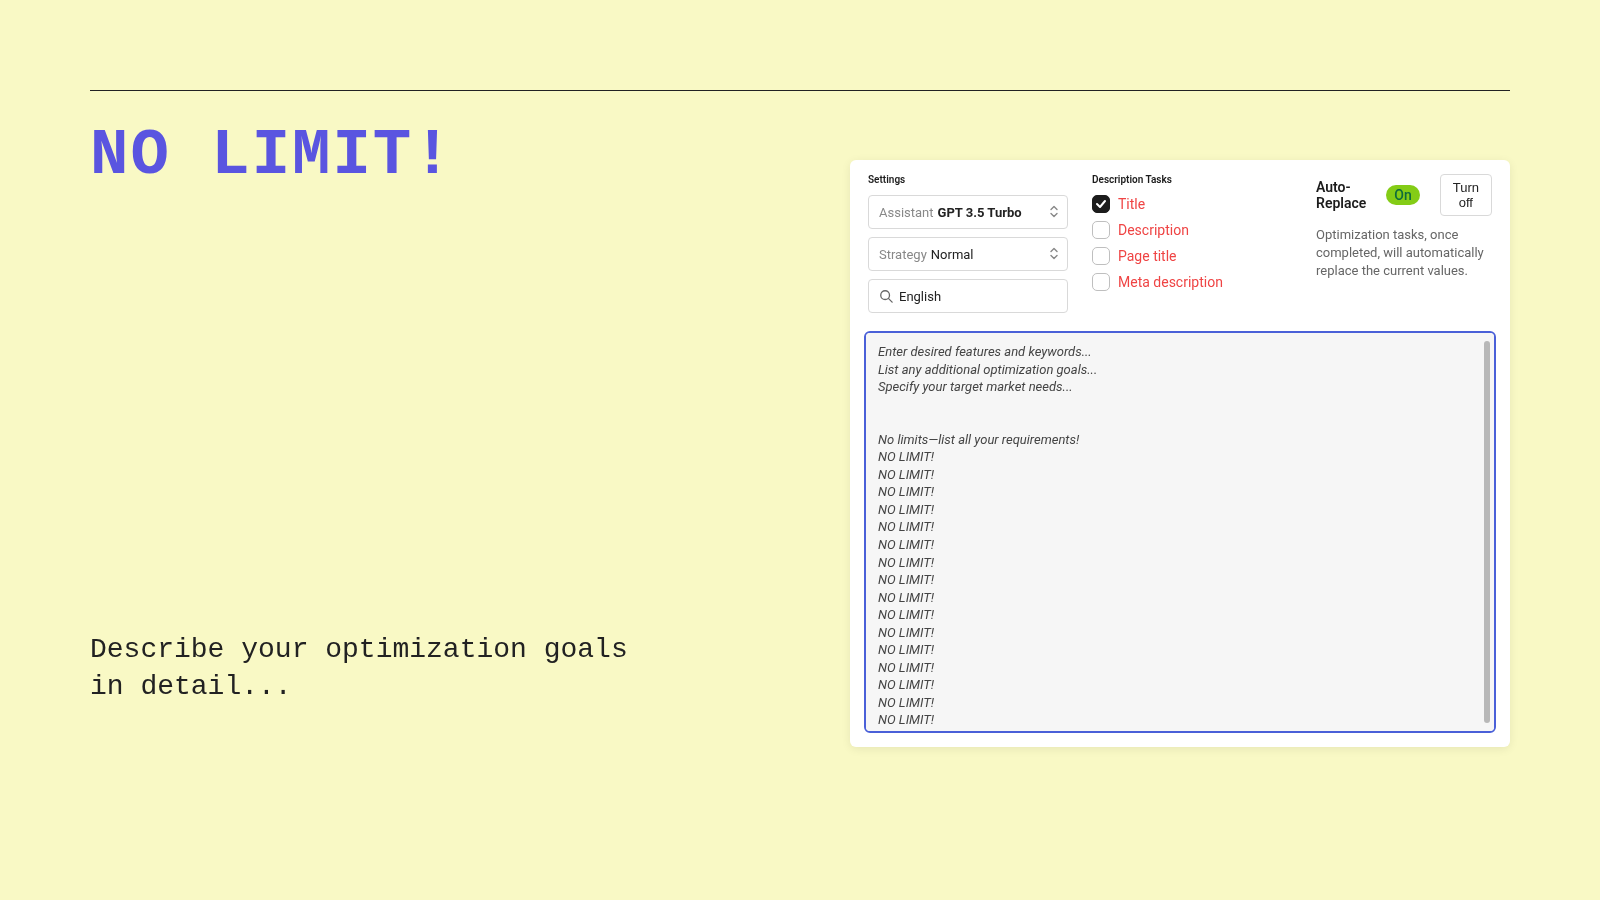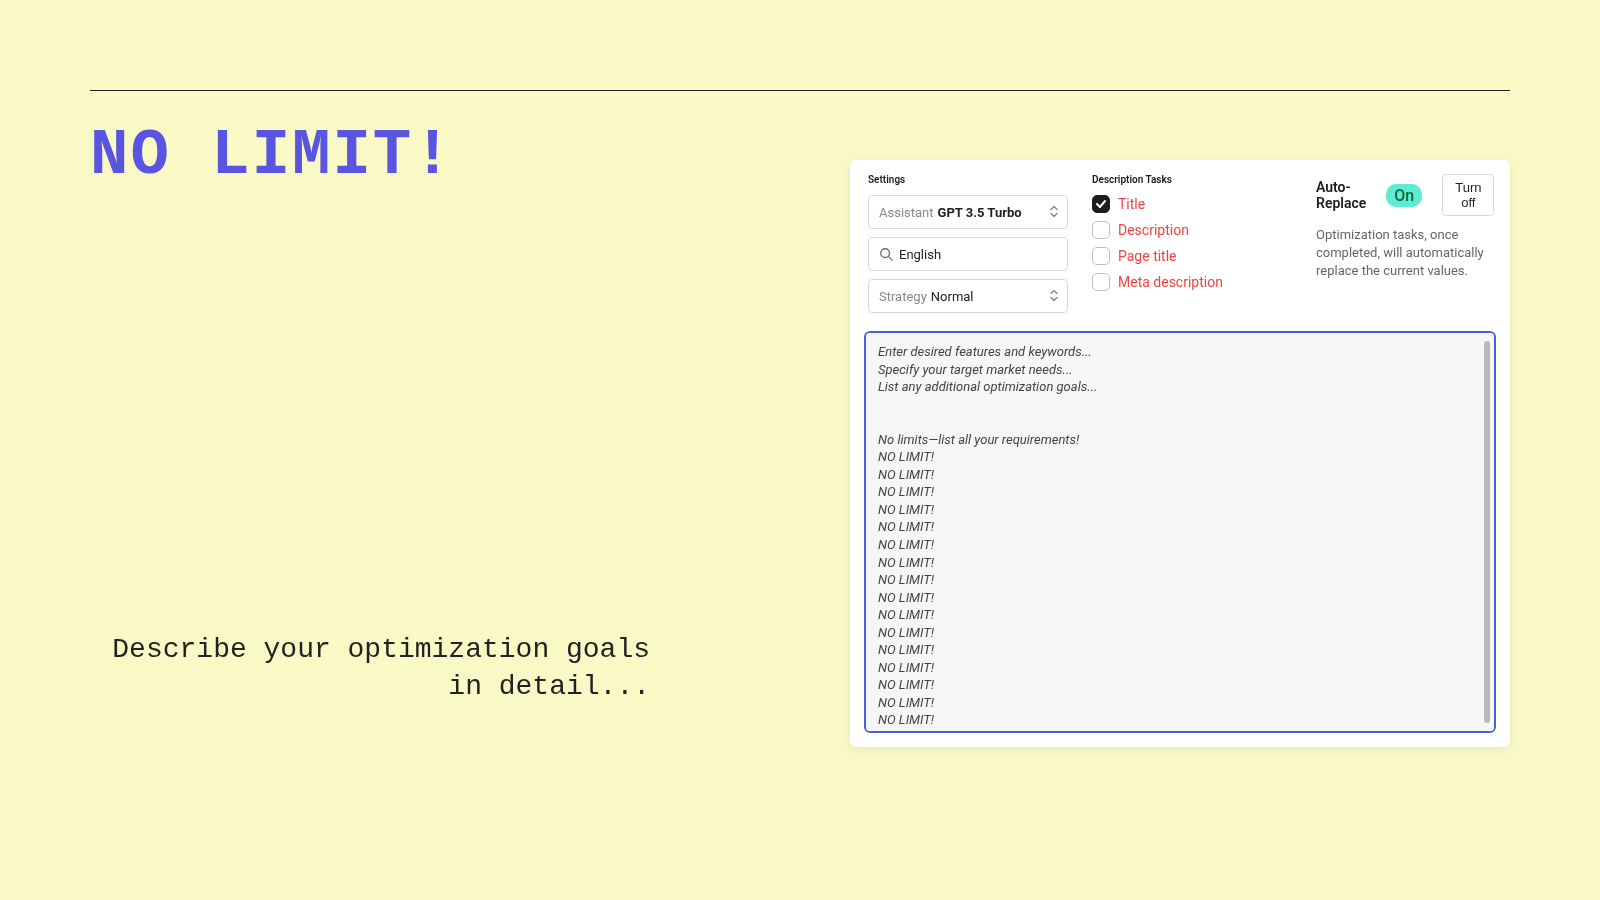--- a/index.html
+++ b/index.html
@@ -35,21 +35,20 @@
     }
     .subhead {
       position: absolute;
       left: 90px;
       bottom: 195px;
       font-family: "Courier New", Courier, monospace;
       font-size: 28px;
       color: #222;
       line-height: 1.3;
       max-width: 560px;
-      text-align: right;
     }
     .panel {
       position: absolute;
       top: 160px;
       right: 90px;
       width: 660px;
       background: #fff;
       border-radius: 6px;
       box-shadow: 0 2px 10px rgba(0,0,0,0.08);
       padding: 14px 14px 14px 14px;
@@ -141,23 +140,23 @@
       align-items: center;
       gap: 20px;
       margin-bottom: 10px;
     }
     .auto-title {
       font-weight: 600;
       font-size: 14px;
       color: #1c1c1c;
     }
     .pill-on {
-      background: #5eead4;
+      background: #84cc16;
       color: #0d6b3b;
-      font-size: 16px;
+      font-size: 14px;
       font-weight: 500;
       padding: 2px 8px;
       border-radius: 10px;
     }
     .btn-turnoff {
       margin-left: auto;
       font-size: 13px;
       color: #222;
       background: #fff;
       border: 1px solid #d9d9d9;
@@ -215,37 +214,37 @@
         <span class="muted">Assistant</span>
         <strong>GPT 3.5 Turbo</strong>
         <span class="select-caret">
           <svg width="10" height="14" viewBox="0 0 10 14">
               <path d="M2 5 L5 2 L8 5 M2 9 L5 12 L8 9" stroke="#888" stroke-width="1.4" fill="none" stroke-linecap="round" stroke-linejoin="round"></path>
             </svg>
         </span>
       </div>
 
       <div class="select-row">
+        <span class="muted">Strategy</span>
+        <span>Normal</span>
+        <span class="select-caret">
+          <svg width="10" height="14" viewBox="0 0 10 14">
+              <path d="M2 5 L5 2 L8 5 M2 9 L5 12 L8 9" stroke="#888" stroke-width="1.4" fill="none" stroke-linecap="round" stroke-linejoin="round"></path>
+            </svg>
+        </span>
+      </div>
+
+      <div class="select-row">
         <span class="search-icon">
           <svg width="14" height="14" viewBox="0 0 16 16">
               <circle cx="7" cy="7" r="5" stroke="#666" stroke-width="1.5" fill="none"></circle>
               <line x1="11" y1="11" x2="15" y2="15" stroke="#666" stroke-width="1.5" stroke-linecap="round"></line>
             </svg>
         </span>
         <span>English</span>
-      </div>
-
-      <div class="select-row">
-        <span class="muted">Strategy</span>
-        <span>Normal</span>
-        <span class="select-caret">
-          <svg width="10" height="14" viewBox="0 0 10 14">
-              <path d="M2 5 L5 2 L8 5 M2 9 L5 12 L8 9" stroke="#888" stroke-width="1.4" fill="none" stroke-linecap="round" stroke-linejoin="round"></path>
-            </svg>
-        </span>
       </div>
     </div>
 
     <div class="col-tasks">
       <div class="section-head">Description Tasks</div>
       <div class="check-list" id="task-list">
           <div class="check-item">
             <span class="chk checked">
               <svg width="12" height="12" viewBox="0 0 12 12">
                 <path d="M2 6 L5 9 L10 3" stroke="#fff" stroke-width="2" fill="none" stroke-linecap="round" stroke-linejoin="round"></path>
@@ -275,22 +274,22 @@
         <button class="btn-turnoff">Turn off</button>
       </div>
       <div class="auto-desc">Optimization tasks, once completed, will automatically replace the current values.</div>
     </div>
 
   </div>
 
   <div class="big-textarea" id="goals-textarea">
     <div class="scrollbar-fake"></div>
   <span class="ph-line">Enter desired features and keywords...</span>
+      <span class="ph-line">List any additional optimization goals...</span>
       <span class="ph-line">Specify your target market needs...</span>
-      <span class="ph-line">List any additional optimization goals...</span>
       <span class="ph-line">&nbsp;</span>
       <span class="ph-line">&nbsp;</span>
       <span class="ph-line">No limits—list all your requirements!</span>
       <span class="ph-line">NO LIMIT!</span>
       <span class="ph-line">NO LIMIT!</span>
       <span class="ph-line">NO LIMIT!</span>
       <span class="ph-line">NO LIMIT!</span>
       <span class="ph-line">NO LIMIT!</span>
       <span class="ph-line">NO LIMIT!</span>
       <span class="ph-line">NO LIMIT!</span>

